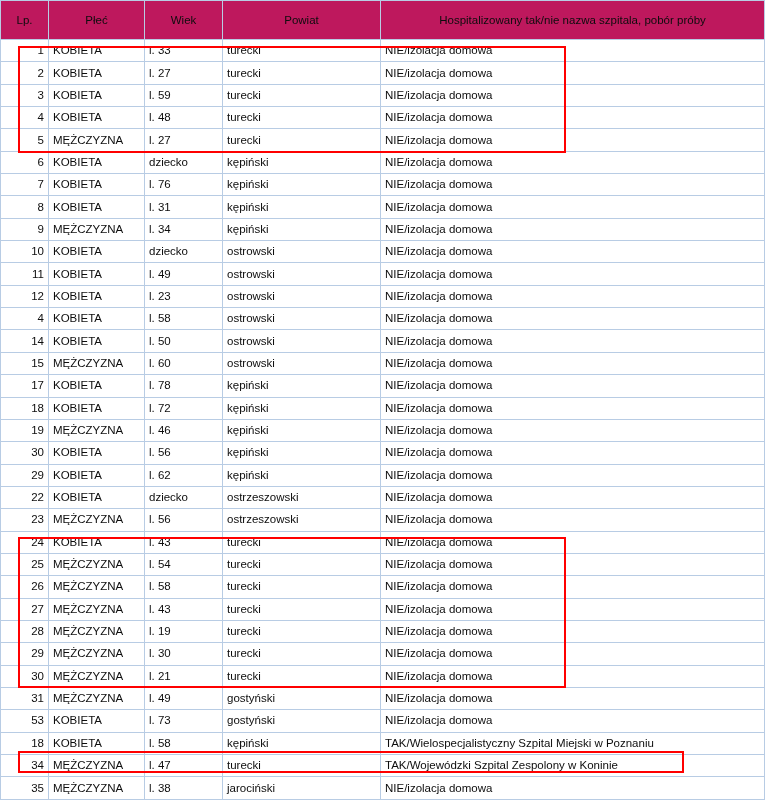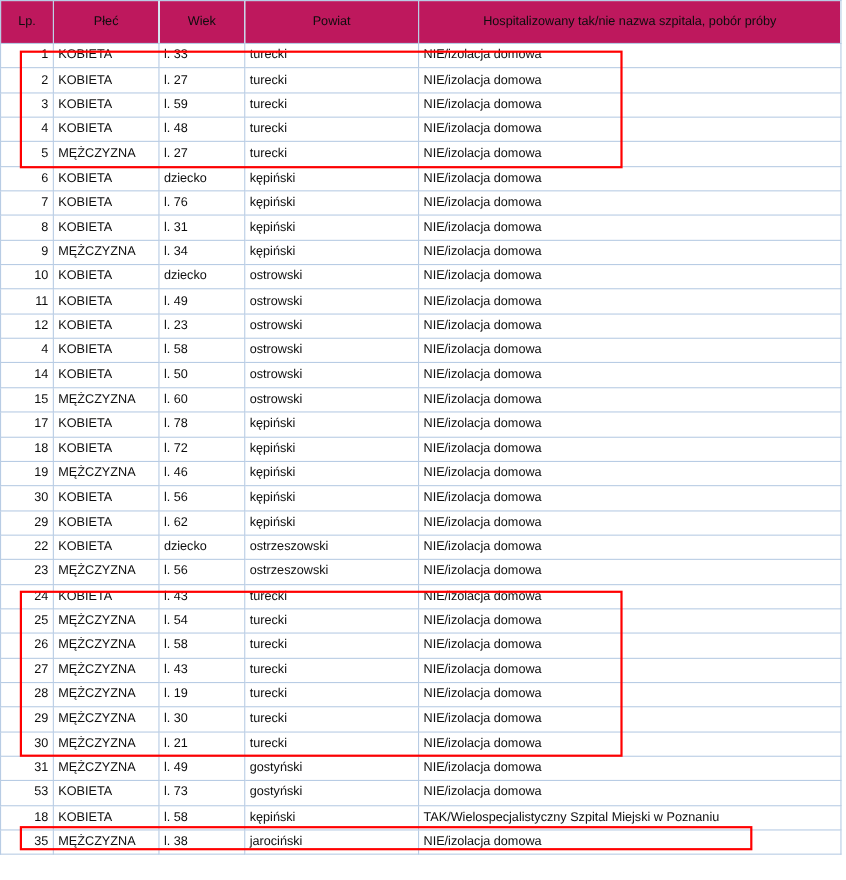--- a/index.html
+++ b/index.html
@@ -303,20 +303,27 @@
           <td class="hosp">NIE/izolacja domowa</td>
         </tr>
         <tr>
           <td class="lp">18</td>
           <td class="plec">KOBIETA</td>
           <td class="wiek">l. 58</td>
           <td class="powiat">kępiński</td>
           <td class="hosp">TAK/Wielospecjalistyczny Szpital Miejski w Poznaniu</td>
         </tr>
         <tr>
+          <td class="lp">34</td>
+          <td class="plec">MĘŻCZYZNA</td>
+          <td class="wiek">l. 47</td>
+          <td class="powiat">turecki</td>
+          <td class="hosp">TAK/Wojewódzki Szpital Zespolony w Koninie</td>
+        </tr>
+        <tr>
           <td class="lp">35</td>
           <td class="plec">MĘŻCZYZNA</td>
           <td class="wiek">l. 38</td>
           <td class="powiat">jarociński</td>
           <td class="hosp">NIE/izolacja domowa</td>
         </tr>
       </tbody>
   </table>
   <div id="highlight-layer">
       <div class="hl-box" style="left: 18px; top: 46px; width: 548px; height: 107px; border-color: rgb(255, 0, 0);"></div>

